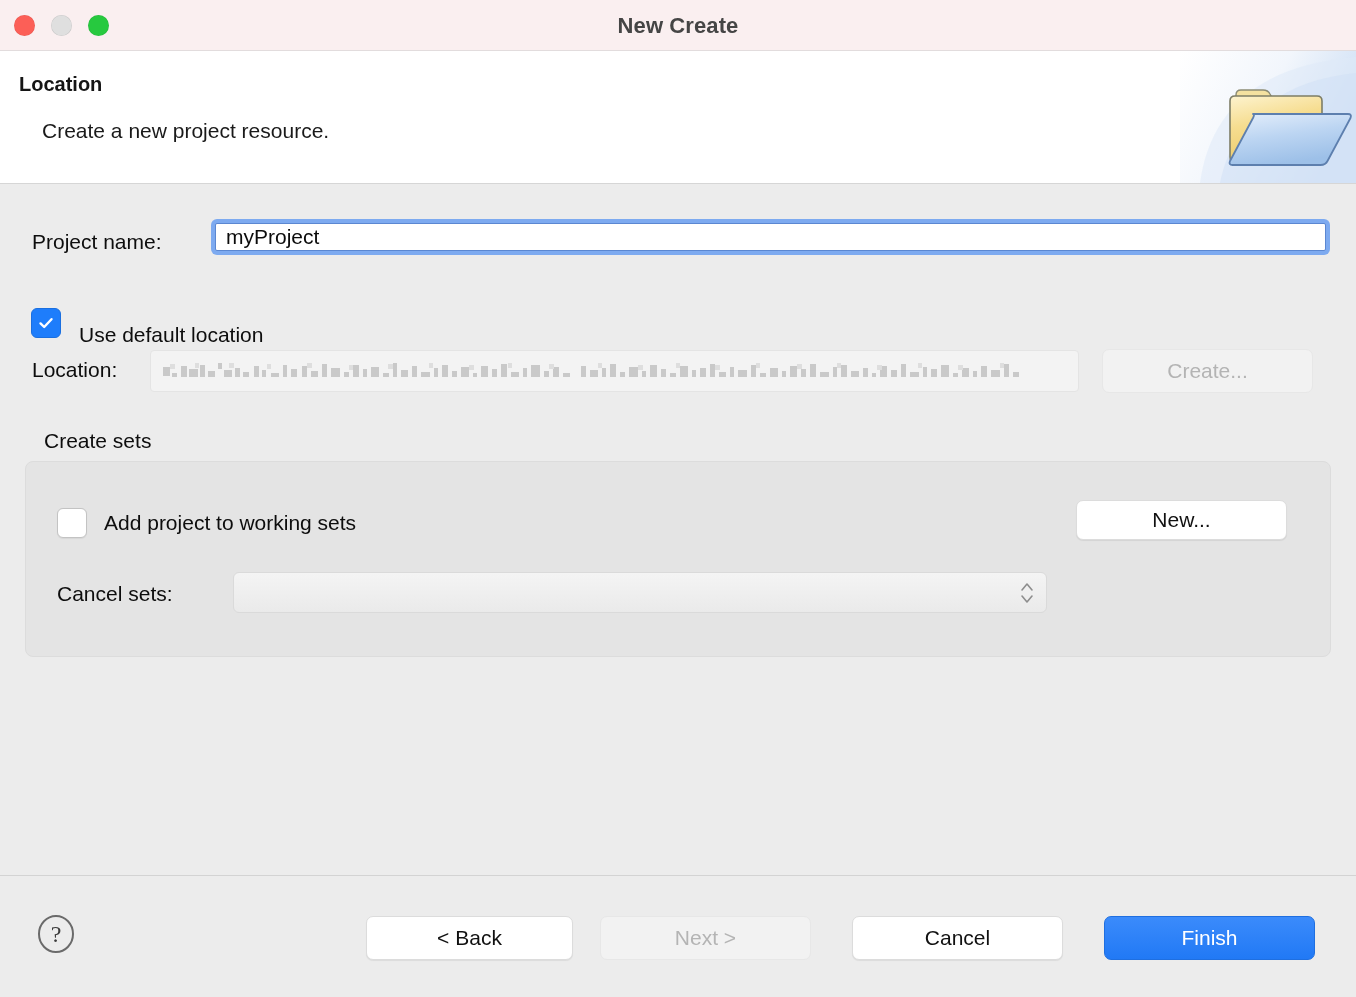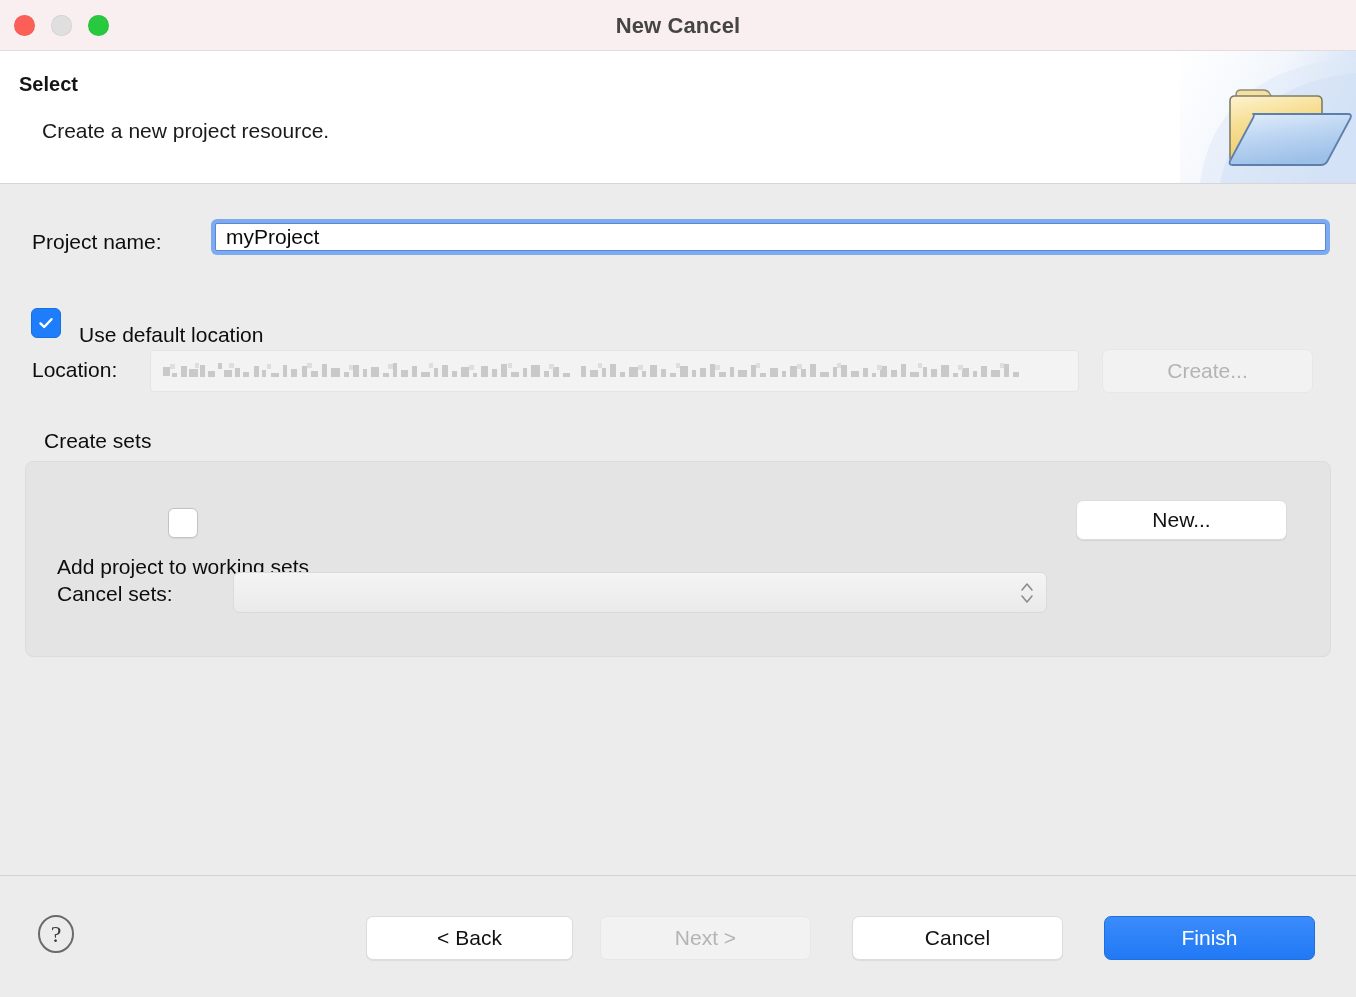--- a/index.html
+++ b/index.html
@@ -231,21 +231,20 @@
     border-radius: 8px;
     box-sizing: border-box;
   }
   #add-project-row {
     position: absolute;
     left: 57px;
     top: 508px;
     display: flex;
     align-items: center;
     gap: 17px;
-    flex-direction: column;
   }
   #add-project-label {
     font-size: 21px;
     color: #0d0d0d;
   }
   #new-button {
     position: absolute;
     left: 1076px;
     top: 500px;
     width: 211px;
@@ -336,25 +335,25 @@
 <body>
 
 <div id="window">
 
   <div id="titlebar">
     <div id="traffic-lights">
       <span class="light close"></span>
       <span class="light min"></span>
       <span class="light zoom"></span>
     </div>
-    <div id="window-title">New Cancel</div>
+    <div id="window-title">New Create</div>
   </div>
 
   <div id="wizard-header">
-    <div id="header-title">Select</div>
+    <div id="header-title">Location</div>
     <div id="header-desc">Create a new project resource.</div>
 
     <div id="header-banner">
       <svg width="176" height="132" viewBox="0 0 176 132" xmlns="http://www.w3.org/2000/svg">
         <defs>
           <linearGradient id="bgfade" x1="0" y1="0" x2="1" y2="0.4">
             <stop offset="0%" stop-color="#ffffff"></stop>
             <stop offset="55%" stop-color="#f2f6fc"></stop>
             <stop offset="100%" stop-color="#cfe0f5"></stop>
           </linearGradient>

